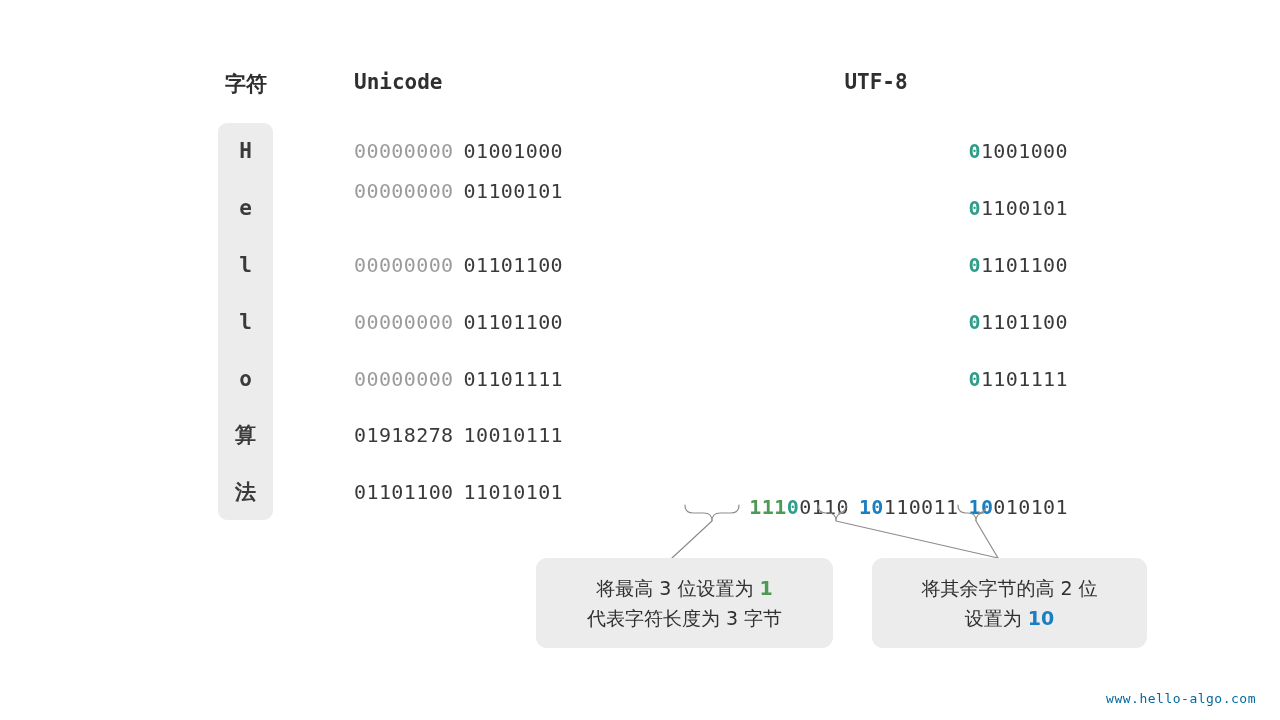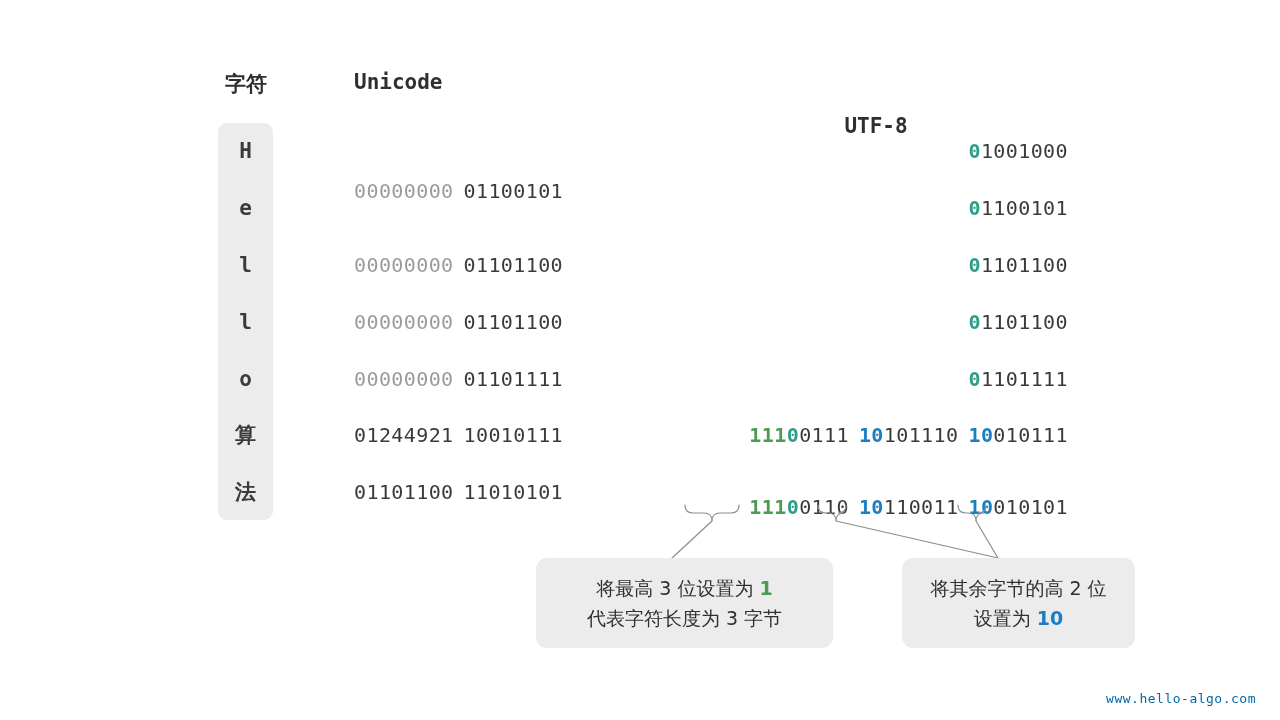--- a/index.html
+++ b/index.html
@@ -28,21 +28,21 @@
   .hdr {
     position: absolute;
     font-family: "DejaVu Sans Mono", "Liberation Mono", monospace;
     font-weight: bold;
     font-size: 21px;
     color: #2f2f2f;
     white-space: nowrap;
   }
   #hdr-char  { left: 218px; top: 70px; width: 56px; text-align: center; }
   #hdr-uni   { left: 354px; top: 70px; width: 252px; text-align: left; }
-  #hdr-utf   { left: 684px; top: 70px; width: 384px; text-align: center; margin-top: 44px; }
+  #hdr-utf   { left: 684px; top: 70px; width: 384px; text-align: center; }
 
   
   #char-panel {
     position: absolute;
     left: 218px;
     top: 123px;
     width: 55px;
     height: 397px;
     background: #ececec;
     border-radius: 9px;
@@ -89,21 +89,21 @@
     font-size: 19px;
     color: #2f2f2f;
     display: flex;
     flex-direction: column;
     align-items: center;
     justify-content: center;
     line-height: 30px;
     text-align: center;
   }
   #callout-left  { left: 536px; top: 558px; width: 297px; height: 90px; }
-  #callout-right { left: 902px; top: 558px; width: 233px; height: 90px; }
+  #callout-right { left: 872px; top: 558px; width: 275px; height: 90px; }
   .callout .line { white-space: nowrap; }
   .hl-green { color: #4d9a54; font-weight: bold; }
   .hl-blue  { color: #1a7ec2; font-weight: bold; }
 
   
   #connectors {
     position: absolute;
     left: 0; top: 0;
     width: 1280px;
     height: 720px;
@@ -134,34 +134,37 @@
   <div id="char-panel"></div>
 
   <div class="char-cell" style="top:138px">H</div>
   <div class="char-cell" style="top:195px">e</div>
   <div class="char-cell" style="top:252px">l</div>
   <div class="char-cell" style="top:309px">l</div>
   <div class="char-cell" style="top:366px">o</div>
   <div class="char-cell" style="top:422px">算</div>
   <div class="char-cell" style="top:479px">法</div>
 
+  <div class="bin-row uni-row" style="top:138px">
+    <span class="b-dim">00000000</span><span class="b-gap"></span><span class="b-dark">01001000</span>
+  </div>
   <div class="bin-row uni-row" style="top:178px">
     <span class="b-dim">00000000</span><span class="b-gap"></span><span class="b-dark">01100101</span>
   </div>
   <div class="bin-row uni-row" style="top:252px">
     <span class="b-dim">00000000</span><span class="b-gap"></span><span class="b-dark">01101100</span>
   </div>
   <div class="bin-row uni-row" style="top:309px">
     <span class="b-dim">00000000</span><span class="b-gap"></span><span class="b-dark">01101100</span>
   </div>
   <div class="bin-row uni-row" style="top:366px">
     <span class="b-dim">00000000</span><span class="b-gap"></span><span class="b-dark">01101111</span>
   </div>
   <div class="bin-row uni-row" style="top:422px">
-    <span class="b-dark">01244921</span><span class="b-gap"></span><span class="b-dark">10010111</span>
+    <span class="b-dark">01918278</span><span class="b-gap"></span><span class="b-dark">10010111</span>
   </div>
   <div class="bin-row uni-row" style="top:479px">
     <span class="b-dark">01101100</span><span class="b-gap"></span><span class="b-dark">11010101</span>
   </div>
 
   <div class="bin-row utf-row" style="top:138px">
     <span class="b-teal">0</span><span class="b-dark">1001000</span>
   </div>
   <div class="bin-row utf-row" style="top:195px">
     <span class="b-teal">0</span><span class="b-dark">1100101</span>
@@ -169,23 +172,20 @@
   <div class="bin-row utf-row" style="top:252px">
     <span class="b-teal">0</span><span class="b-dark">1101100</span>
   </div>
   <div class="bin-row utf-row" style="top:309px">
     <span class="b-teal">0</span><span class="b-dark">1101100</span>
   </div>
   <div class="bin-row utf-row" style="top:366px">
     <span class="b-teal">0</span><span class="b-dark">1101111</span>
   </div>
 
-  <div class="bin-row utf-row" style="top:422px">
-    <span class="b-green">111</span><span class="b-teal">0</span><span class="b-dark">0111</span><span class="b-gap"></span><span class="b-blue">10</span><span class="b-dark">101110</span><span class="b-gap"></span><span class="b-blue">10</span><span class="b-dark">010111</span>
-  </div>
 
   <div class="bin-row utf-row" style="top:494px">
     <span class="b-green">111</span><span class="b-teal">0</span><span class="b-dark">0110</span><span class="b-gap"></span><span class="b-blue">10</span><span class="b-dark">110011</span><span class="b-gap"></span><span class="b-blue">10</span><span class="b-dark">010101</span>
   </div>
 
   <svg id="connectors" viewBox="0 0 1280 720">
     <g fill="none" stroke="#8d8d8d" stroke-width="1.2" stroke-linecap="round">
 
       <path d="M 685 505 q 0 8 8 8 L 704 513 q 8 0 8 8 q 0 -8 8 -8 L 731 513 q 8 0 8 -8"></path>
 

